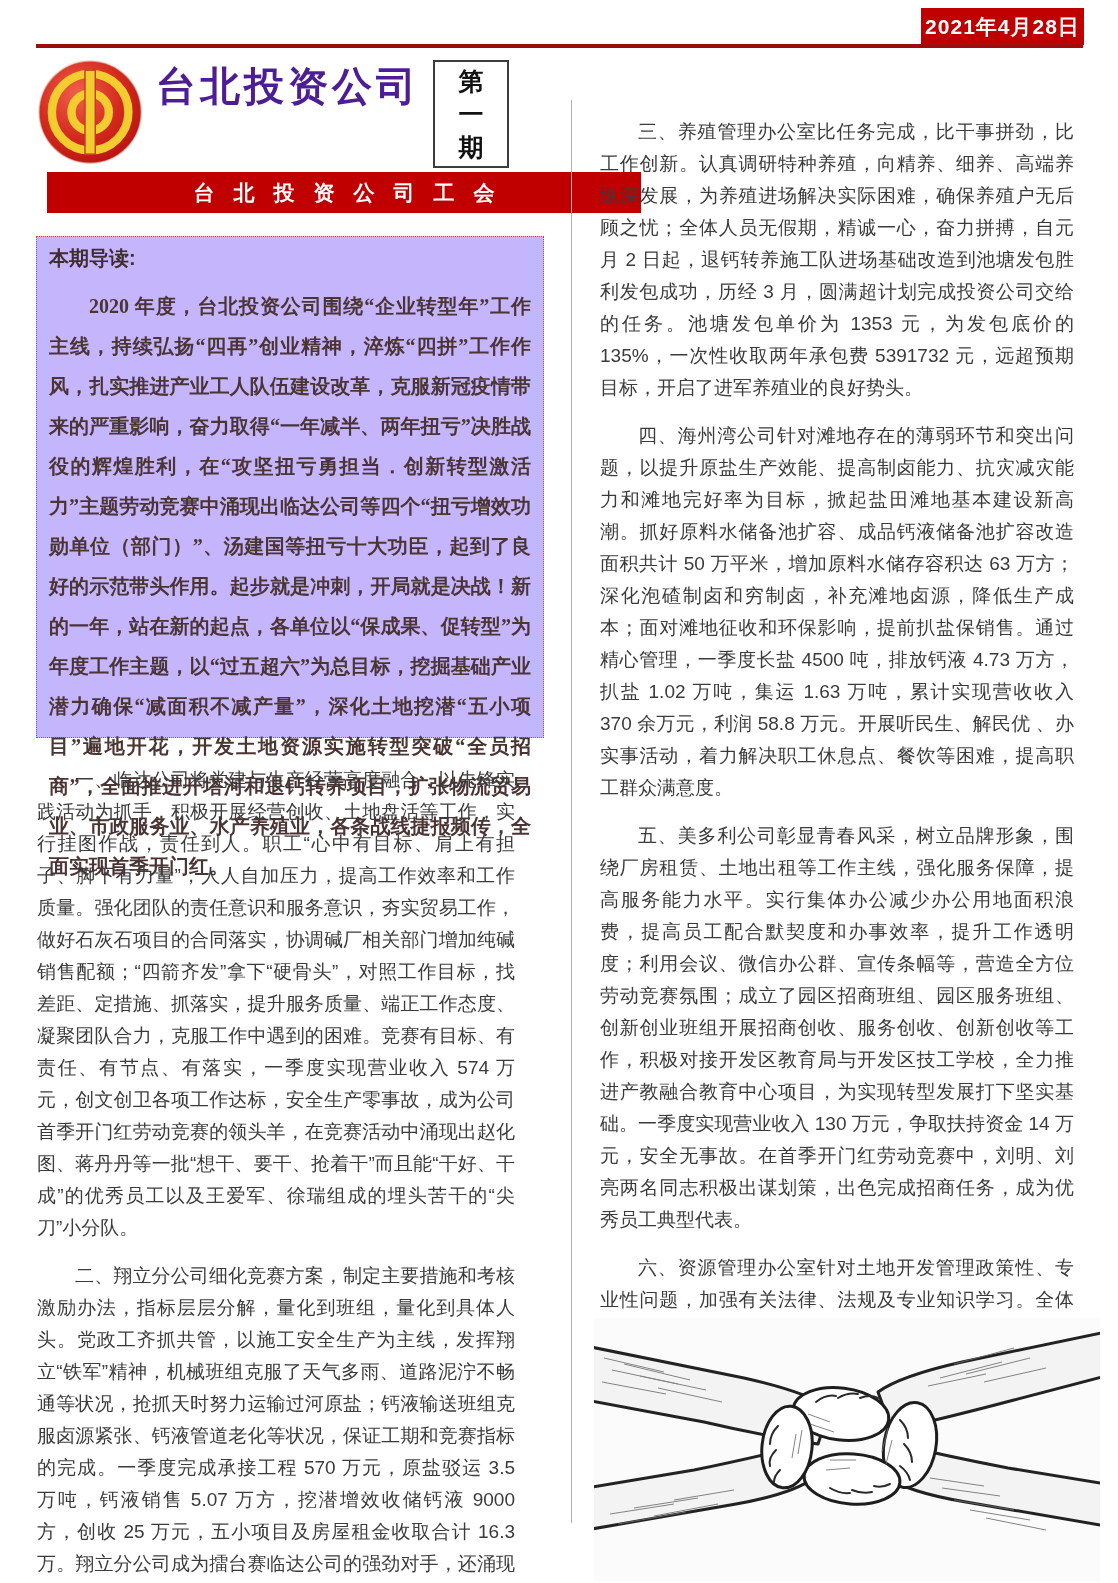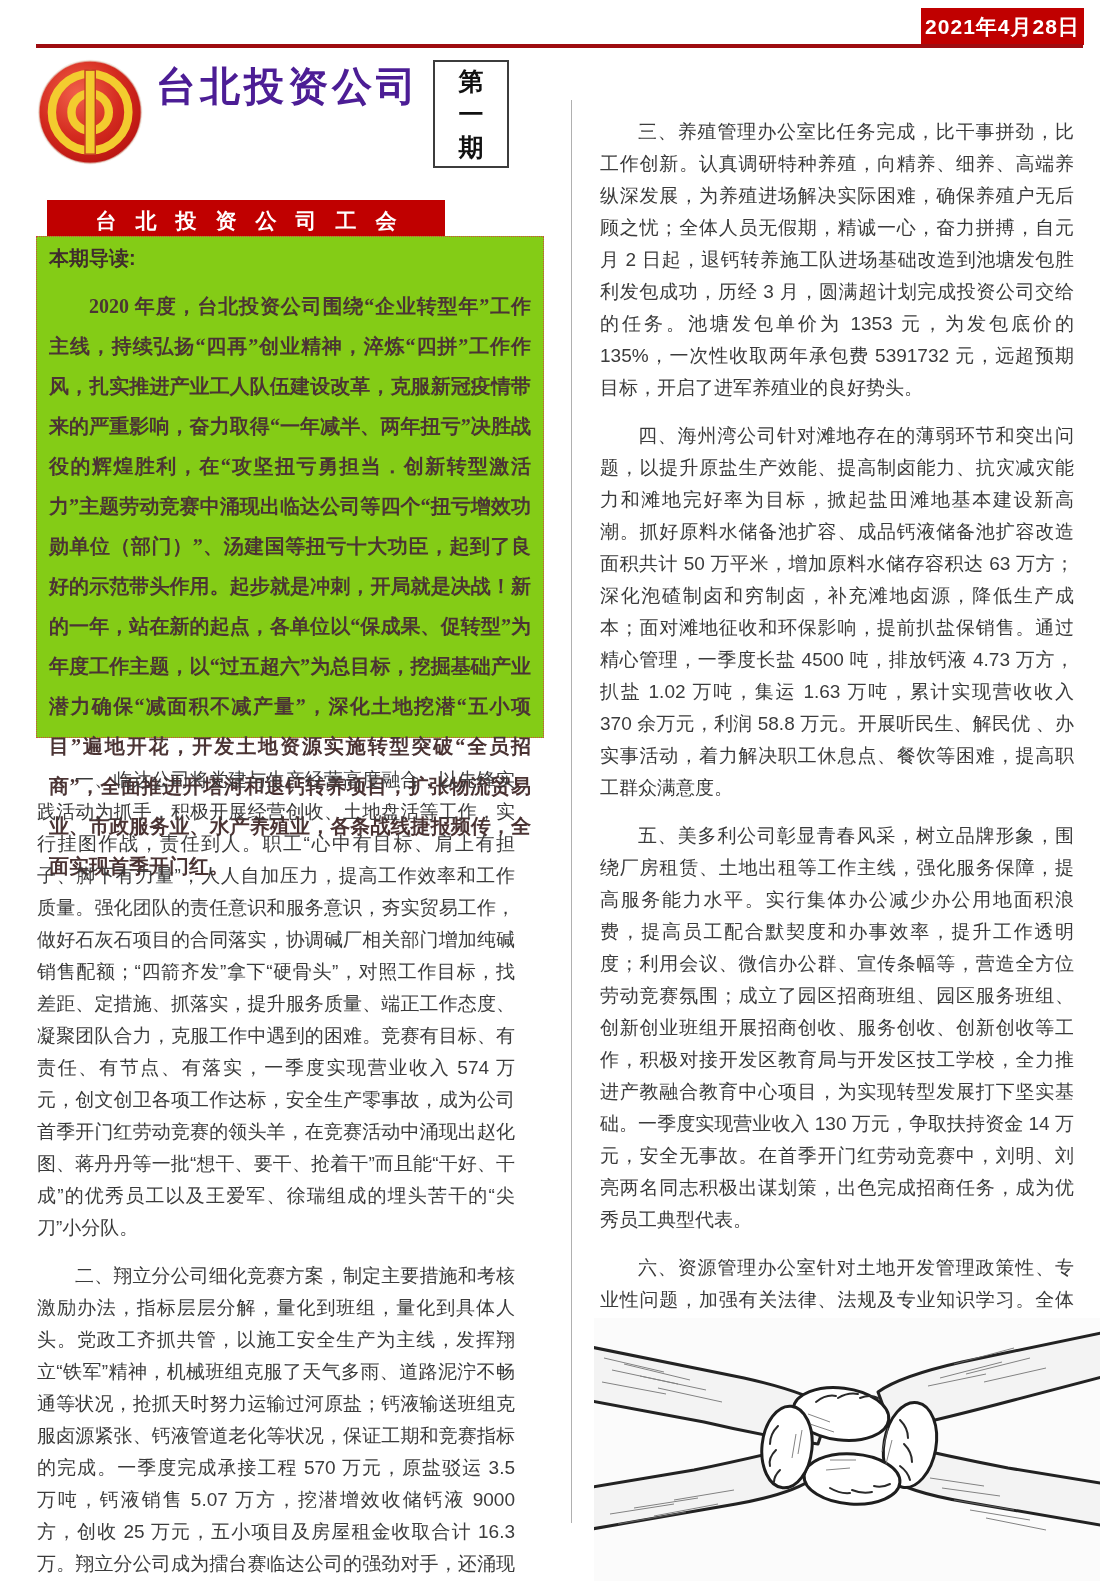--- a/index.html
+++ b/index.html
@@ -25,29 +25,29 @@
     letter-spacing:4px;white-space:nowrap;
   }
   .issue-box{
     position:absolute;left:433px;top:60px;width:72px;height:104px;
     border:2px solid #3c3c3c;background:#fff;
     display:flex;flex-direction:column;align-items:center;justify-content:center;
   }
   .issue-box span{font-size:25px;font-weight:bold;color:#111;line-height:33px;}
 
   .union-banner{
-    position:absolute;left:47px;top:200px;width:398px;height:41px;background:#c00000;
+    position:absolute;left:47px;top:172px;width:594px;height:41px;background:#c00000;
     color:#fff;font-size:21px;font-weight:bold;letter-spacing:19px;
     display:flex;align-items:center;justify-content:center;text-indent:19px;
   }
 
   
   .digest{
     position:absolute;left:36px;top:236px;width:508px;height:502px;
-    border:1.5px dotted #cf4444;background:#84cc16;box-sizing:border-box;
+    border:1.5px dotted #cf4444;background:#c4b5fd;box-sizing:border-box;
     padding:8px 12px 0 12px;
   }
   .digest-label{font-size:20px;font-weight:bold;color:#3f2c2c;}
   .digest-text{
     margin:14px 0 0 0;font-size:20px;font-weight:bold;color:#4b3434;
     line-height:40px;text-align:justify;text-indent:2em;font-family:Liberation Serif, serif;
   }
 
   
   .col{position:absolute;width:510px;}

